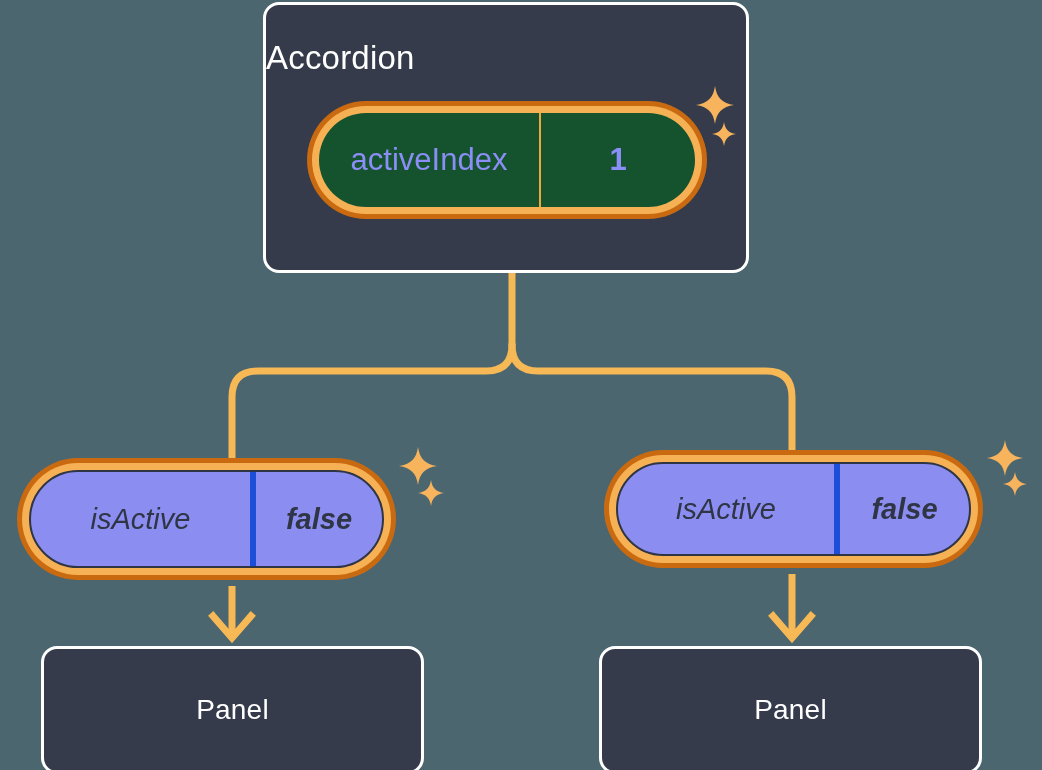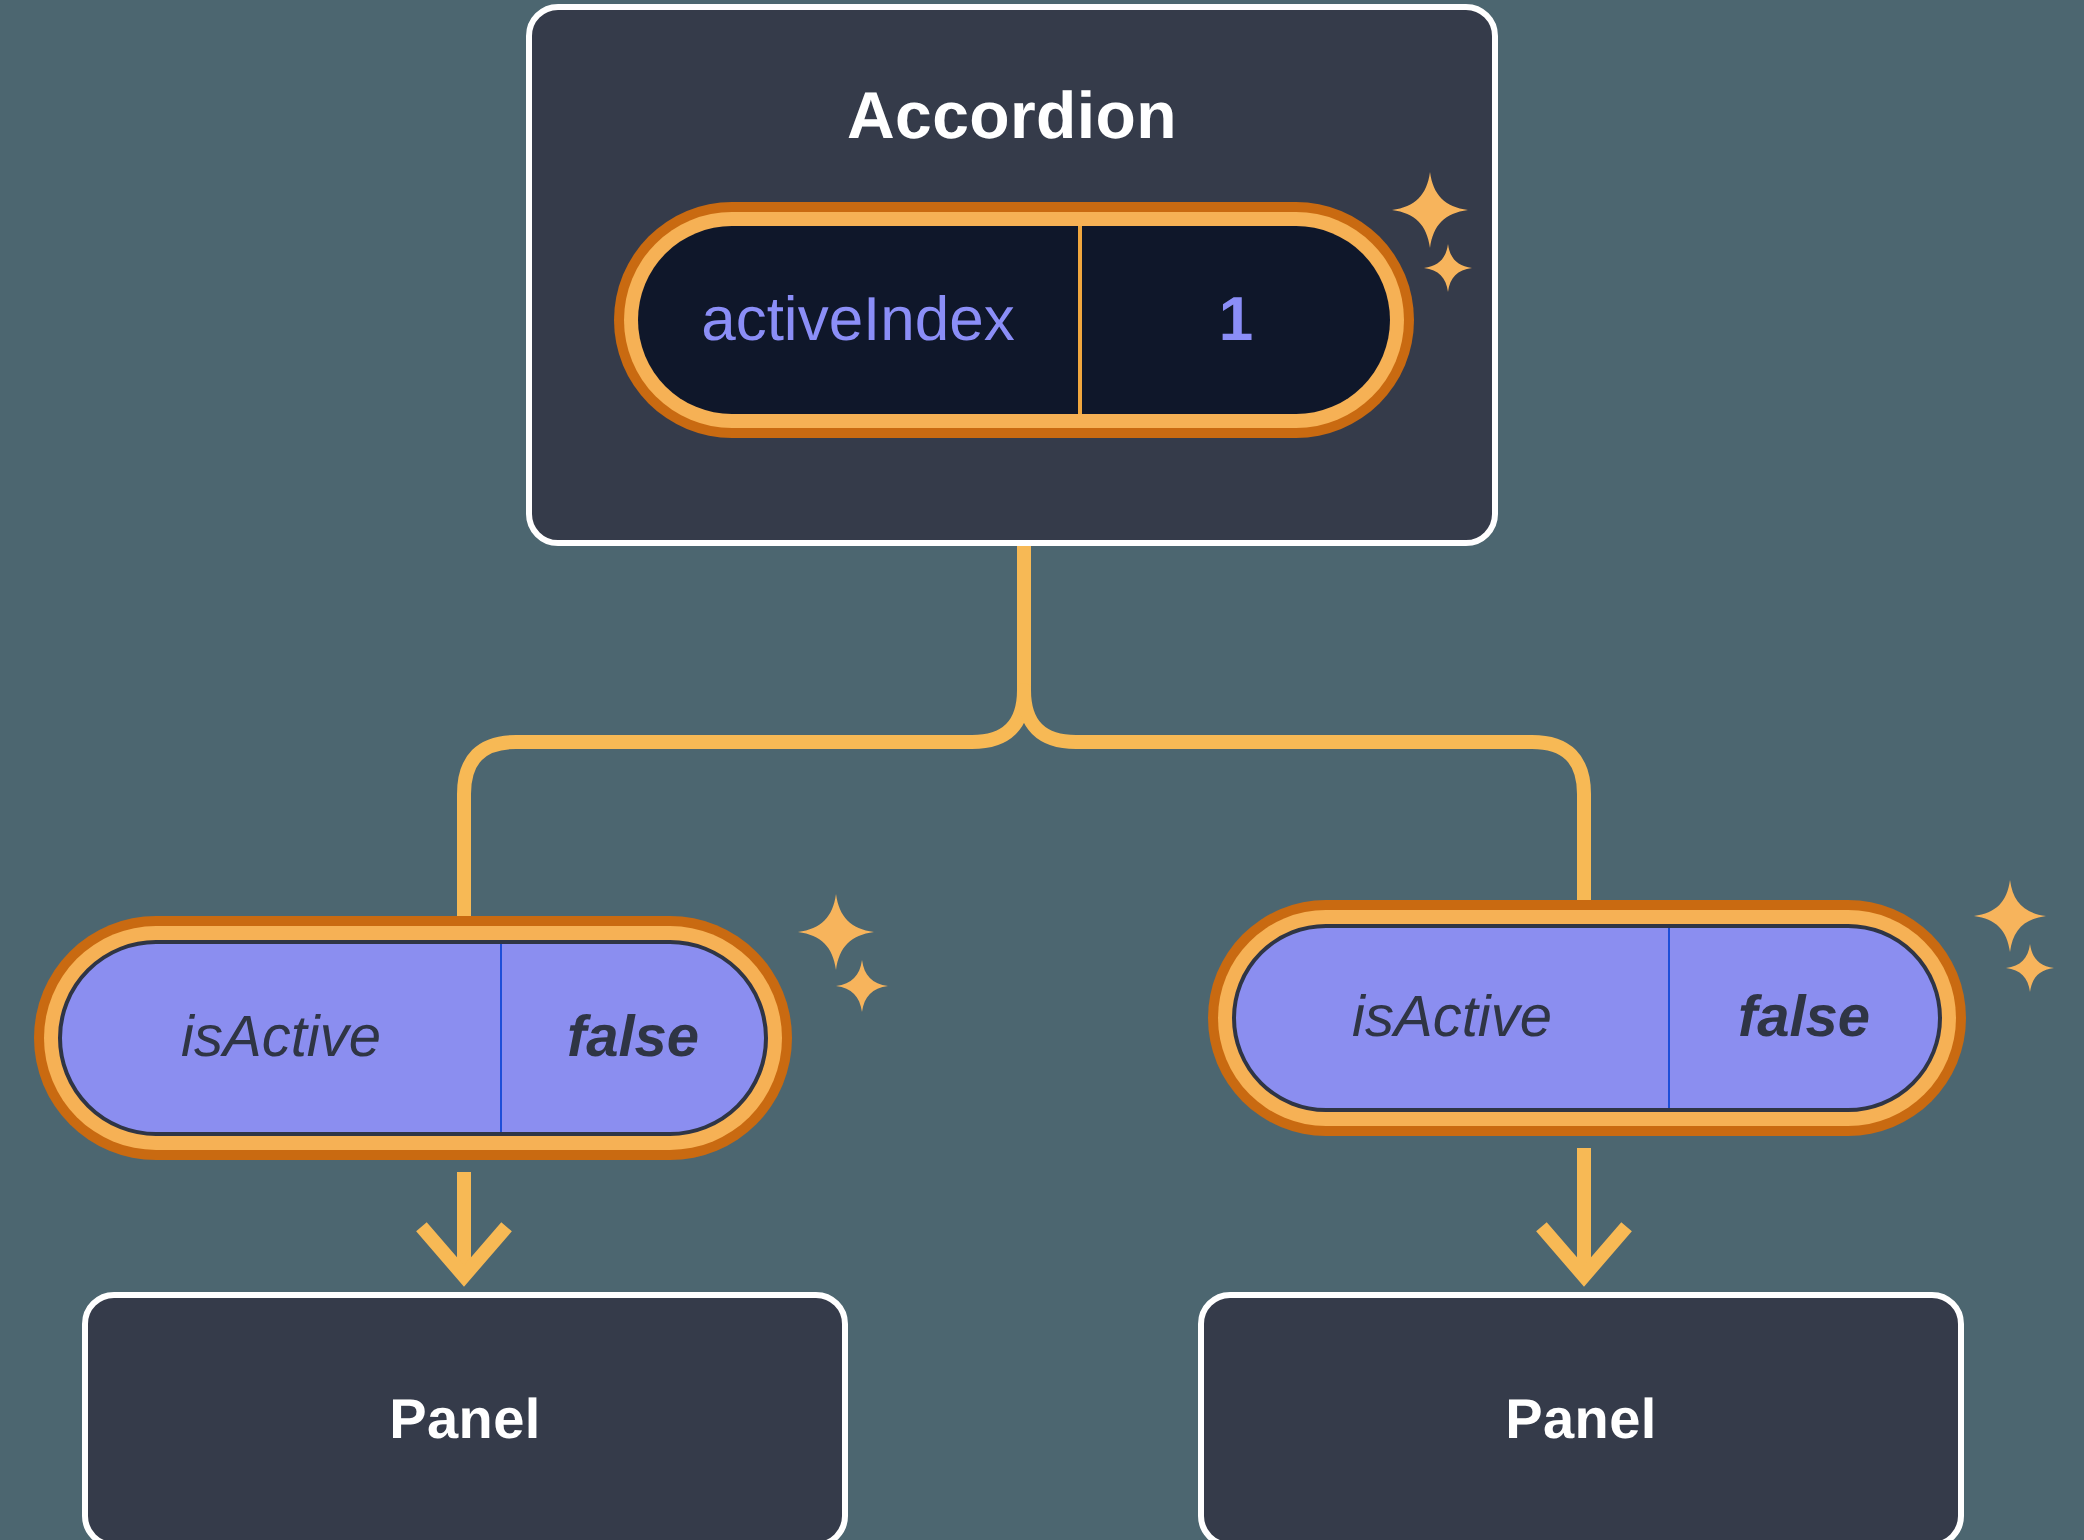--- a/index.html
+++ b/index.html
@@ -35,22 +35,22 @@
   .card {
     position: absolute;
     background: #353b4a;
     border: 3px solid #ffffff;
     border-radius: 16px;
     box-sizing: border-box;
   }
   .card-title {
     color: #ffffff;
     font-size: 33px;
-    font-weight: 700;
-    text-align: center;
+    font-weight: 400;
+    text-align: left;
     letter-spacing: 0.2px;
   }
 
   #accordion-card {
     left: 263px;
     top: 2px;
     width: 486px;
     height: 271px;
   }
   #accordion-card .card-title {
@@ -103,21 +103,21 @@
   }
 
   
   #pill-activeindex {
     left: 307px;
     top: 101px;
     width: 400px;
     height: 118px;
   }
   #pill-activeindex .pill-inner {
-    background: #0f172a;
+    background: #14532d;
   }
   #pill-activeindex .pill-key {
     flex: 0 0 222px;
     color: #8b8ef7;
     font-size: 31px;
     border-right: 2px solid #f0a73e;
   }
   #pill-activeindex .pill-val {
     flex: 1 1 auto;
     color: #8b8ef7;
@@ -132,21 +132,21 @@
     font-style: italic;
   }
   .pill-prop .pill-key {
     color: #2f3545;
     font-size: 29px;
   }
   .pill-prop .pill-val {
     color: #2f3545;
     font-size: 29px;
     font-weight: 700;
-    border-left: 1px solid #1d4ed8;
+    border-left: 6px solid #1d4ed8;
   }
 
   #pill-isactive-left {
     left: 17px;
     top: 458px;
     width: 379px;
     height: 122px;
   }
   #pill-isactive-left .pill-key { flex: 0 0 219px; }
   #pill-isactive-left .pill-val { flex: 1 1 auto; }

